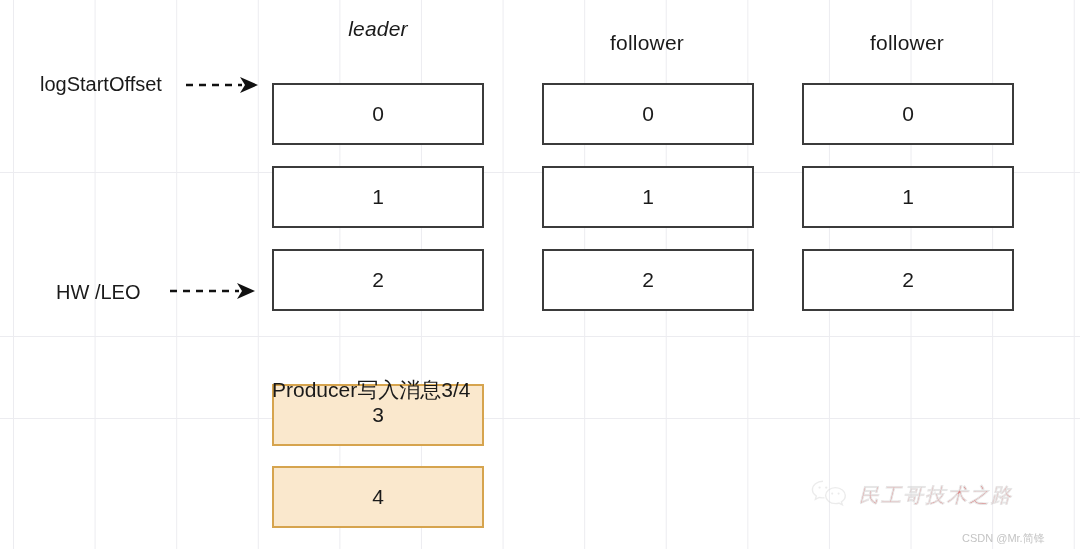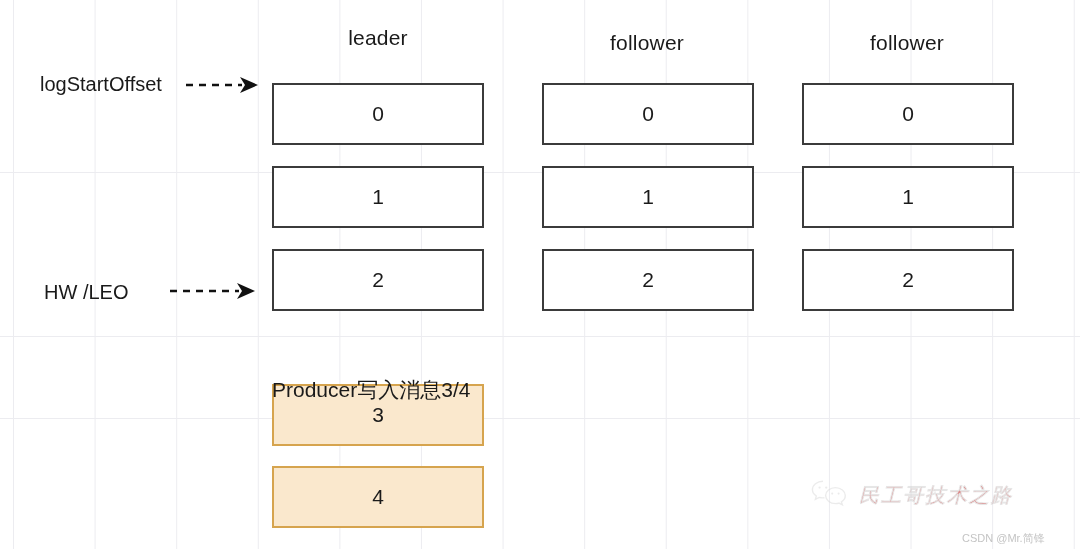--- a/index.html
+++ b/index.html
@@ -95,42 +95,42 @@
   }
 </style>
 </head>
 <body>
 
 <div id="canvas">
 
   <div id="grid"></div>
 
   <div id="headers">
-      <div class="col-header" style="left: 288px; top: 26px; width: 180px;">leader</div>
+      <div class="col-header" style="left: 288px; top: 17px; width: 180px; font-style: italic;">leader</div>
       <div class="col-header" style="left: 557px; top: 31px; width: 180px;">follower</div>
       <div class="col-header" style="left: 817px; top: 31px; width: 180px;">follower</div>
     </div>
 
   <div id="boxes">
       <div class="offset-box plain" style="left: 272px; top: 83px; width: 212px; height: 62px;">0</div>
       <div class="offset-box plain" style="left: 272px; top: 166px; width: 212px; height: 62px;">1</div>
       <div class="offset-box plain" style="left: 272px; top: 249px; width: 212px; height: 62px;">2</div>
       <div class="offset-box highlight" style="left: 272px; top: 384px; width: 212px; height: 62px;">3</div>
       <div class="offset-box highlight" style="left: 272px; top: 466px; width: 212px; height: 62px;">4</div>
       <div class="offset-box plain" style="left: 542px; top: 83px; width: 212px; height: 62px;">0</div>
       <div class="offset-box plain" style="left: 542px; top: 166px; width: 212px; height: 62px;">1</div>
       <div class="offset-box plain" style="left: 542px; top: 249px; width: 212px; height: 62px;">2</div>
       <div class="offset-box plain" style="left: 802px; top: 83px; width: 212px; height: 62px;">0</div>
       <div class="offset-box plain" style="left: 802px; top: 166px; width: 212px; height: 62px;">1</div>
       <div class="offset-box plain" style="left: 802px; top: 249px; width: 212px; height: 62px;">2</div>
     </div>
 
   <div id="labels">
       <div class="side-label" style="left: 40px; top: 73px;">logStartOffset</div>
-      <div class="side-label" style="left: 44px; top: 281px; text-align: right;">HW /LEO</div>
+      <div class="side-label" style="left: 56px; top: 281px; text-align: right;">HW /LEO</div>
     </div>
 
   <div id="arrows">
       <svg class="arrow-svg" width="72" height="24" style="left: 186px; top: 73px;">
         <line x1="0" y1="12" x2="56" y2="12" stroke="#111111" stroke-width="2.6" stroke-dasharray="7 6"></line>
         <path d="M54,4 L72,12 L54,20 L59,12 Z" fill="#111111"></path>
       </svg>
       <svg class="arrow-svg" width="85" height="24" style="left: 170px; top: 279px;">
         <line x1="0" y1="12" x2="69" y2="12" stroke="#111111" stroke-width="2.6" stroke-dasharray="7 6"></line>
         <path d="M67,4 L85,12 L67,20 L72,12 Z" fill="#111111"></path>

